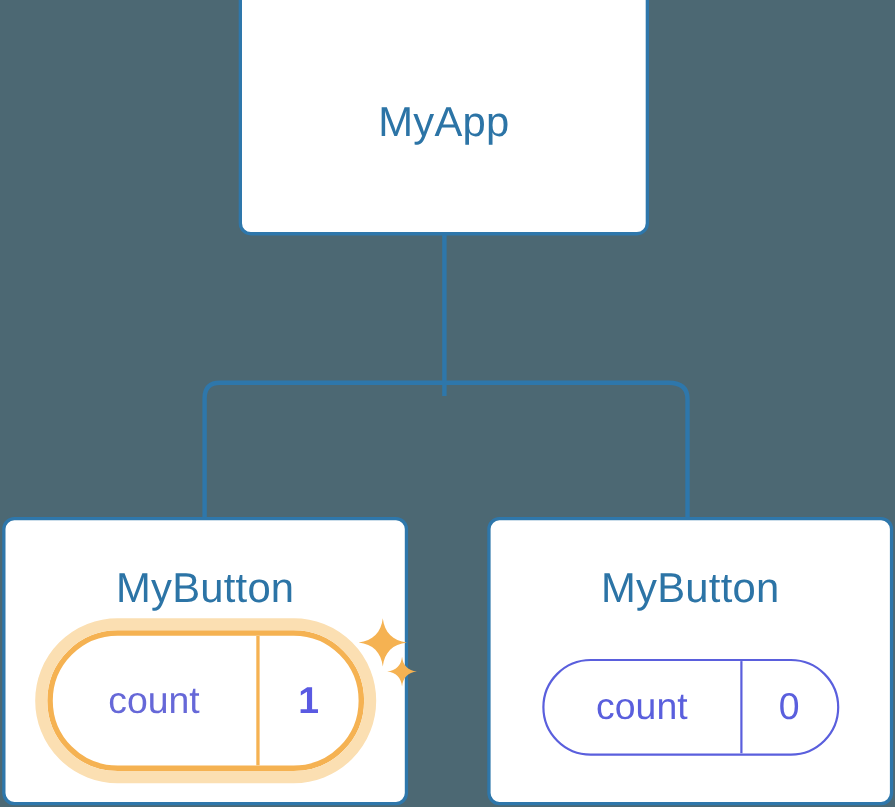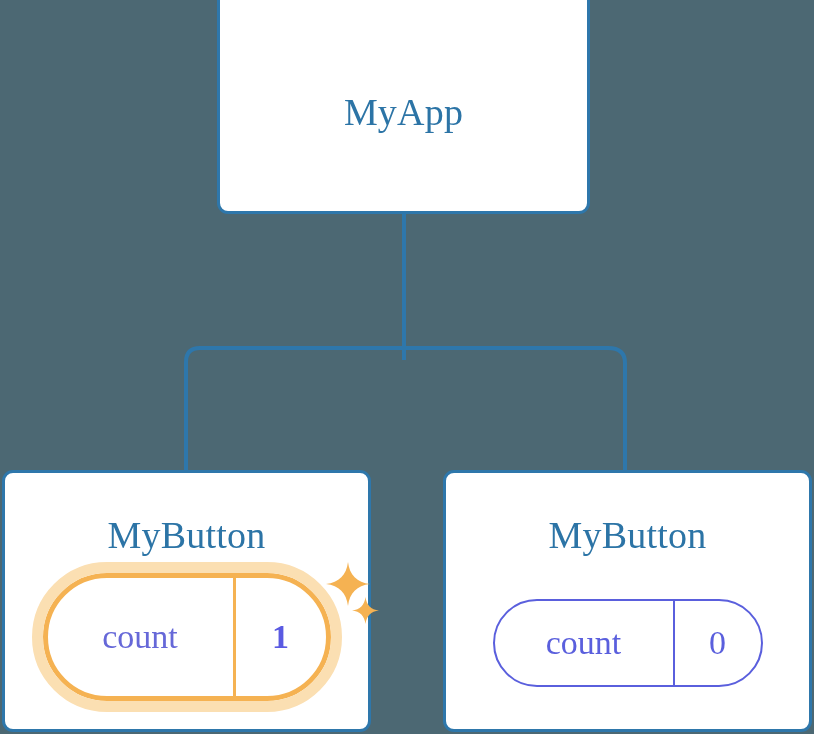--- a/index.html
+++ b/index.html
@@ -10,21 +10,20 @@
     width: 814px;
     height: 734px;
     background: #4c6873;
     font-family: "Liberation Sans", sans-serif;
     overflow: hidden;
   }
   #canvas {
     position: relative;
     width: 814px;
     height: 648px;
-    font-family: Liberation Serif, serif;
   }
 
   
   #connectors {
     position: absolute;
     left: 0;
     top: 0;
     width: 814px;
     height: 734px;
   }

